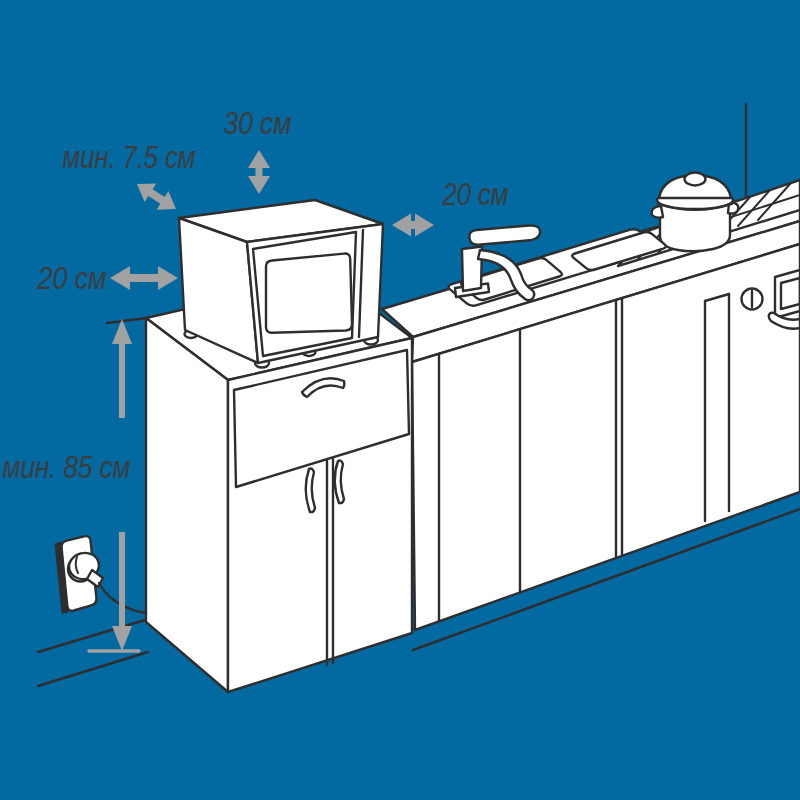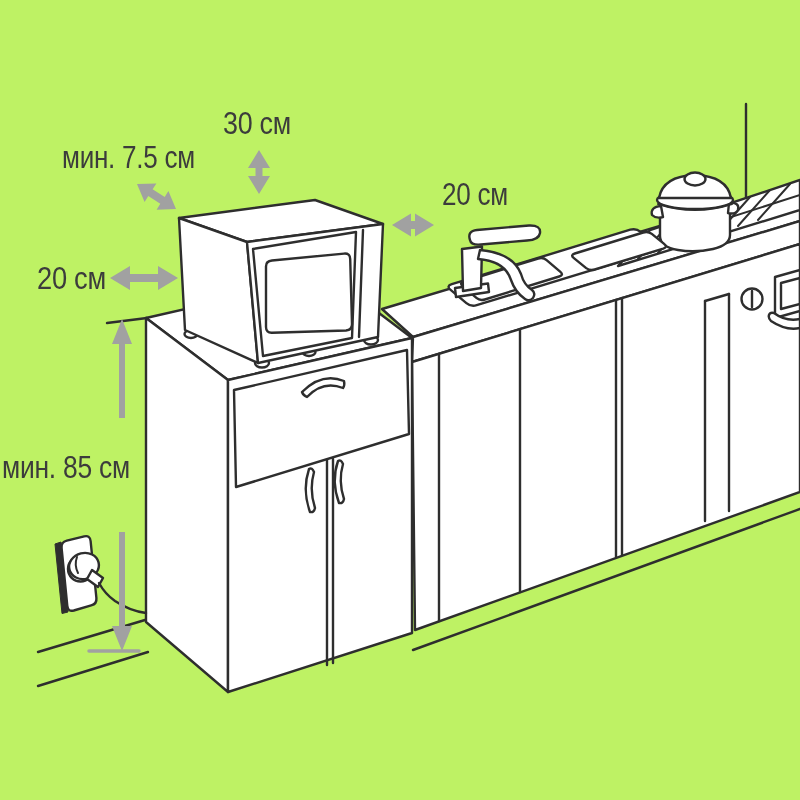--- a/index.html
+++ b/index.html
@@ -1,16 +1,16 @@
 <!DOCTYPE html>
 <html><head>
 <meta charset="utf-8">
 <style>
   html,body{margin:0;padding:0;background:#ffffff;}
-  .stage{position:relative;width:800px;height:800px;background:#bef264;overflow:hidden;}
+  .stage{position:relative;width:800px;height:800px;background:#0369a1;overflow:hidden;font-style:italic;}
   svg{display:block;}
   .ln{fill:none;stroke:#2e2e2e;stroke-width:2.4;stroke-linecap:round;stroke-linejoin:round;}
   .ln-thin{fill:none;stroke:#2e2e2e;stroke-width:2;stroke-linecap:round;stroke-linejoin:round;}
   .wh{fill:#ffffff;stroke:#2e2e2e;stroke-width:2.4;stroke-linecap:round;stroke-linejoin:round;}
   .dark{fill:#2e2e2e;stroke:#2e2e2e;stroke-width:1;stroke-linejoin:round;}
   .gray{fill:#a1a1a1;stroke:none;}
   .grayln{fill:none;stroke:#a1a1a1;stroke-width:3.5;stroke-linecap:round;}
   .lbl{font-family:"Liberation Sans","DejaVu Sans",sans-serif;font-size:31px;fill:#3c3c3c;letter-spacing:-0.3px;}
 </style>
 </head>

